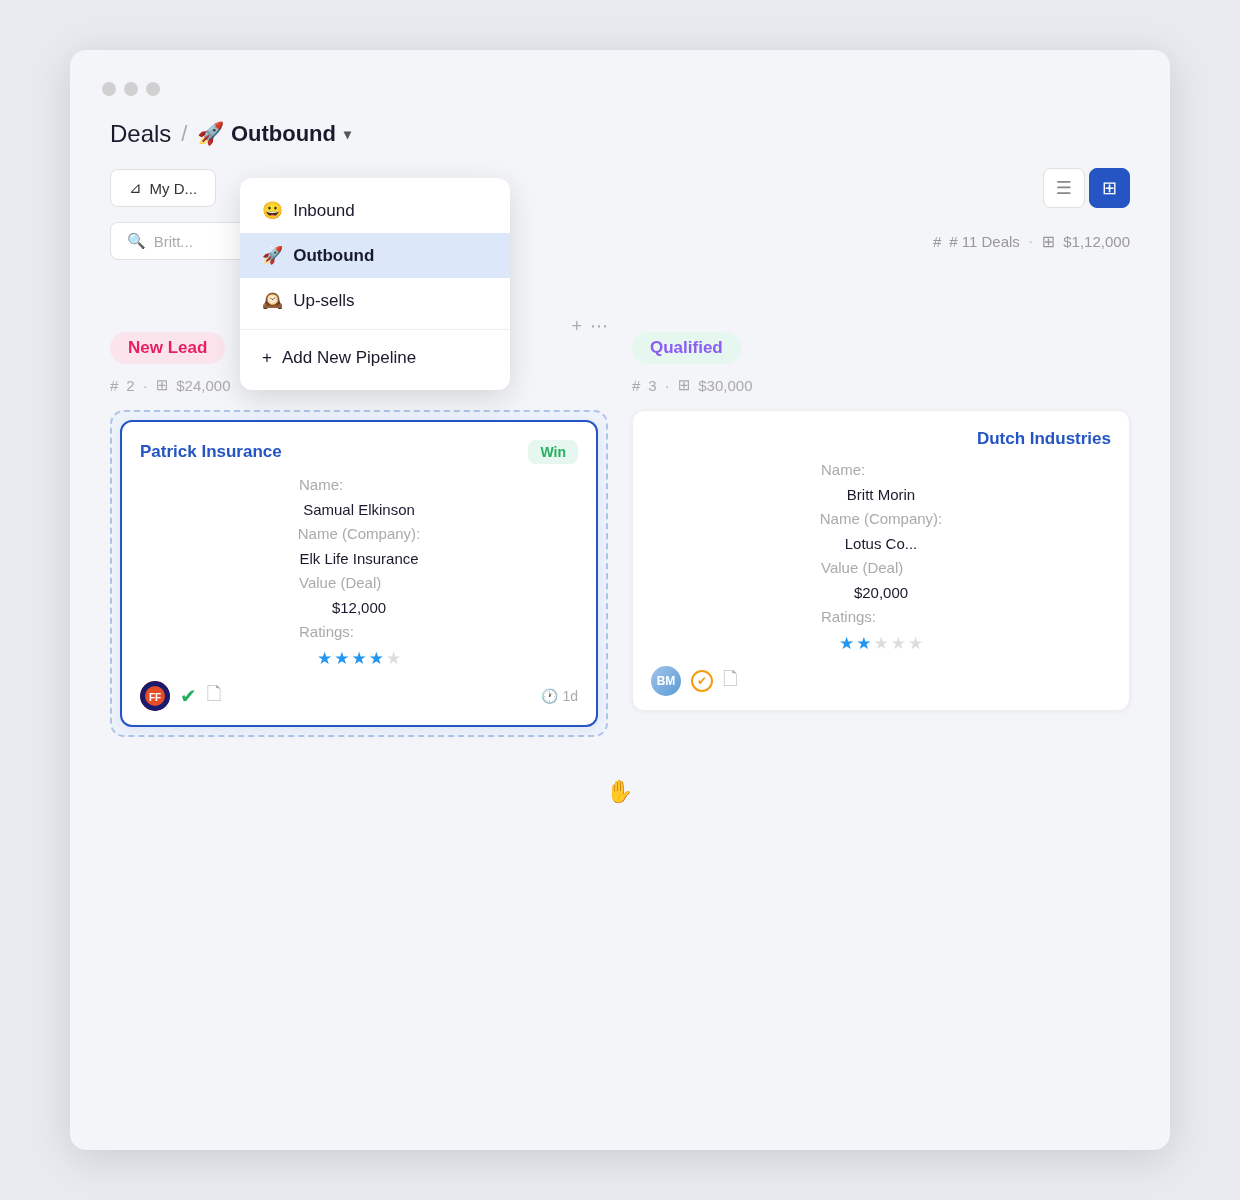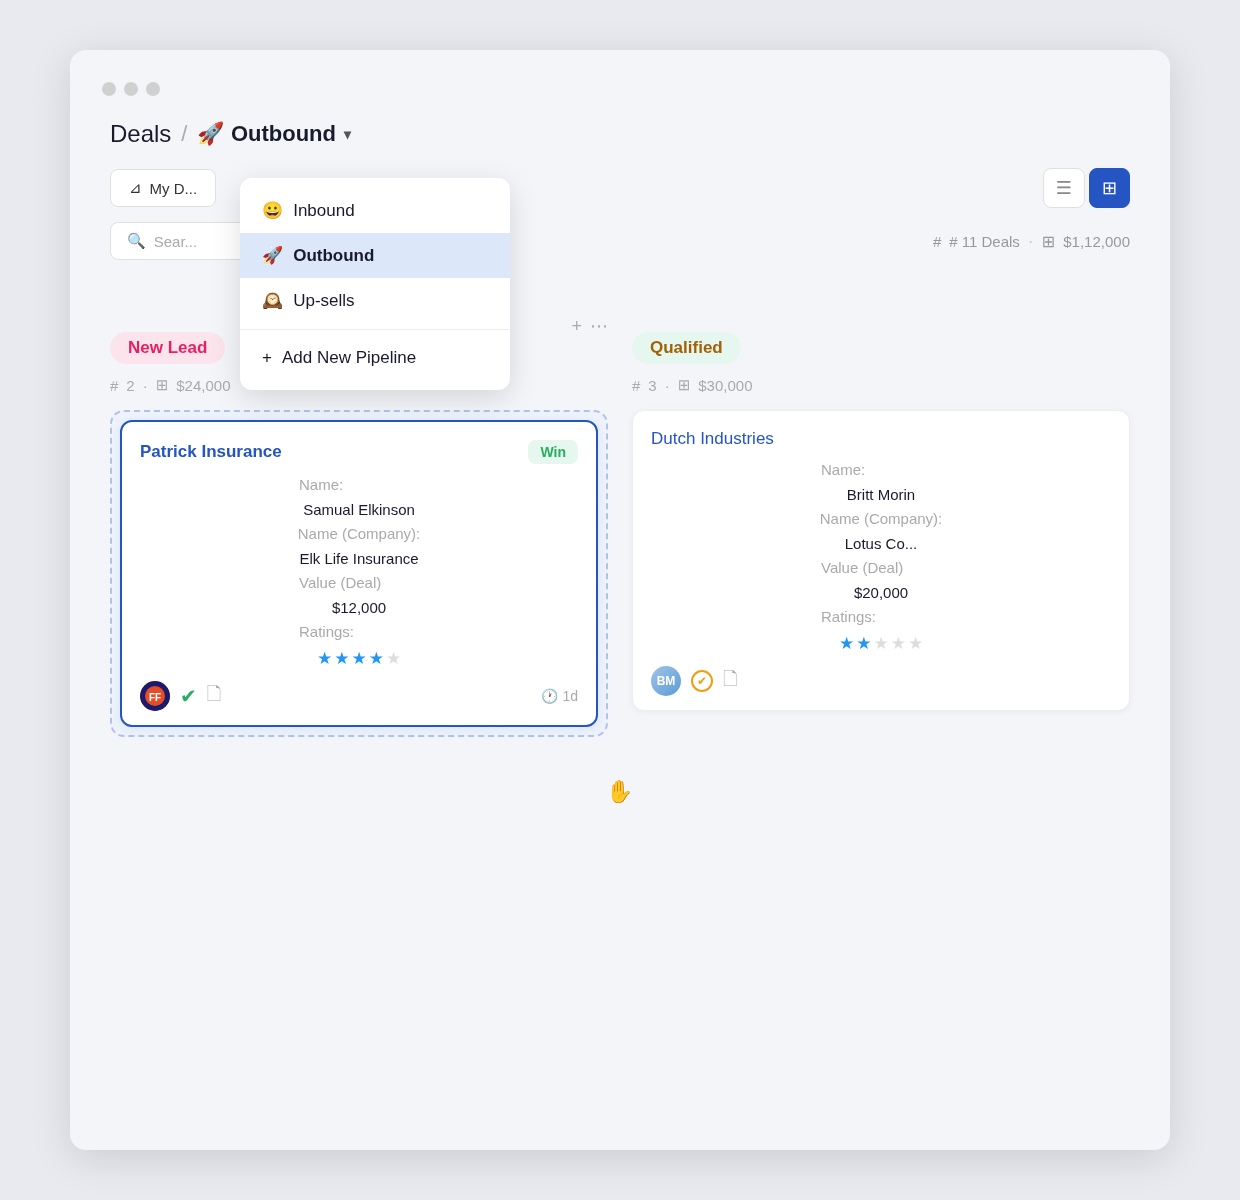--- a/index.html
+++ b/index.html
@@ -122,21 +122,21 @@
     .kanban-col {
       flex: 1; min-width: 0;
     }
     .col-header {
       display: flex; align-items: center; gap: 10px; margin-bottom: 12px;
     }
     .col-badge {
       padding: 6px 18px; border-radius: 20px; font-size: 17px; font-weight: 600; margin-top: 44px;
     }
     .badge-pink { background: #fce4ec; color: #e91e63; }
-    .badge-green { background: #e6f7ef; color: #a16207; }
+    .badge-green { background: #e6f7ef; color: #8b5cf6; }
     .col-actions {
       display: flex; align-items: center; gap: 8px; margin-left: auto;
     }
     .col-meta {
       display: flex; align-items: center; gap: 8px; color: #aaa; font-size: 15px;
       margin-bottom: 16px;
     }
     
     .drag-area {
       border: 2px dashed #b0c4e8;
@@ -191,21 +191,21 @@
     .time-badge { color: #aaa; font-size: 14px; display: flex; align-items: center; gap: 4px; }
     
     .deal-card-2 {
       background: #fff;
       border-radius: 12px;
       padding: 18px 18px 14px 18px;
       border: 1px solid #eee;
       box-shadow: 0 1px 6px rgba(0,0,0,0.05);
     }
     .deal-title-2 {
-      font-size: 17px; font-weight: 400; color: #2455c3; margin-bottom: 12px;
+      font-size: 17px; font-weight: 700; color: #2455c3; margin-bottom: 12px; text-align: right;
     }
     .cursor-grab {
       position: absolute;
       bottom: -28px;
       left: 50%;
       transform: translateX(-50%);
       font-size: 22px;
       color: #555;
     }
     .avatar2-placeholder {
@@ -265,21 +265,21 @@
       </button>
       <div class="view-btns">
         <button class="view-btn">☰</button>
         <button class="view-btn active">⊞</button>
       </div>
     </div>
 
     <div class="search-row">
       <div class="search-input">
         <span>🔍</span>
-        <span style="color:#aaa;">Sear...</span>
+        <span style="color:#aaa;">Britt...</span>
       </div>
       <div class="deals-count">
         <span>#</span>
         <span># 11 Deals</span>
         <span class="dot-sep">·</span>
         <span style="font-size:16px;">⊞</span>
         <span>$1,12,000</span>
       </div>
     </div>
 

